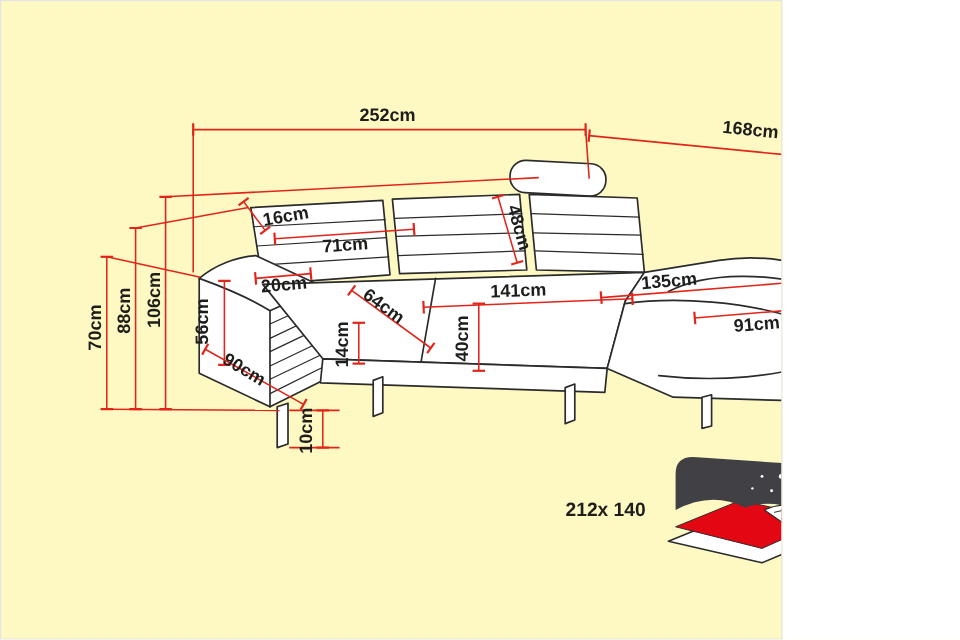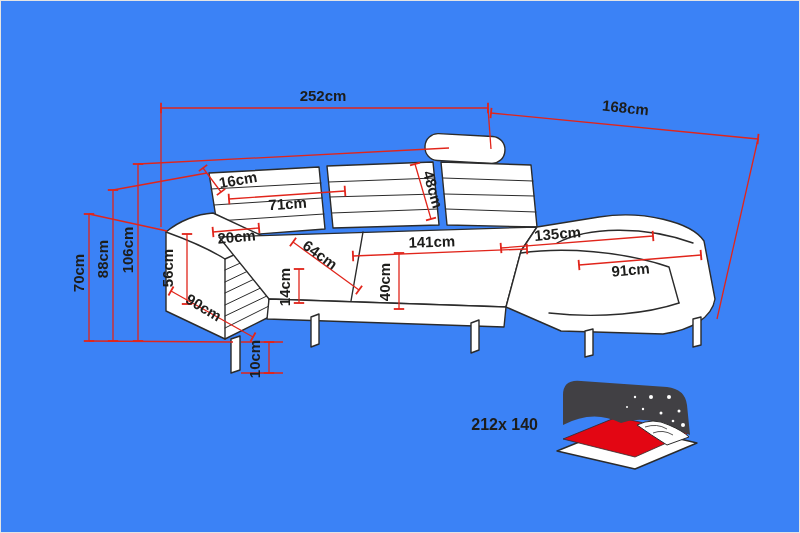--- a/index.html
+++ b/index.html
@@ -1,21 +1,21 @@
 <!DOCTYPE html>
 <html><head>
 <meta charset="utf-8">
 <style>
   html,body{margin:0;padding:0;background:#fff;}
   .frame{
     position:relative;
-    width:800px;height:533px;
+    width:652px;height:533px;
     box-sizing:border-box;
     border:1px solid #e4e4e4;
-    background:#3b82f6;
+    background:#fef9c3;
     font-family:"Liberation Sans", sans-serif;
     overflow:hidden;
   }
   svg{display:block;}
   .dim-label{
     font-family:"Liberation Sans", sans-serif;
     font-size:15px;
     font-weight:700;
     fill:#1d1d1b;
   }

